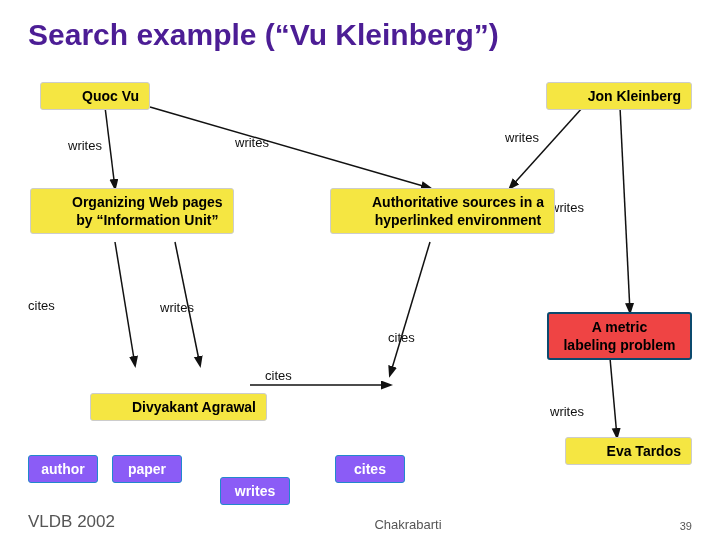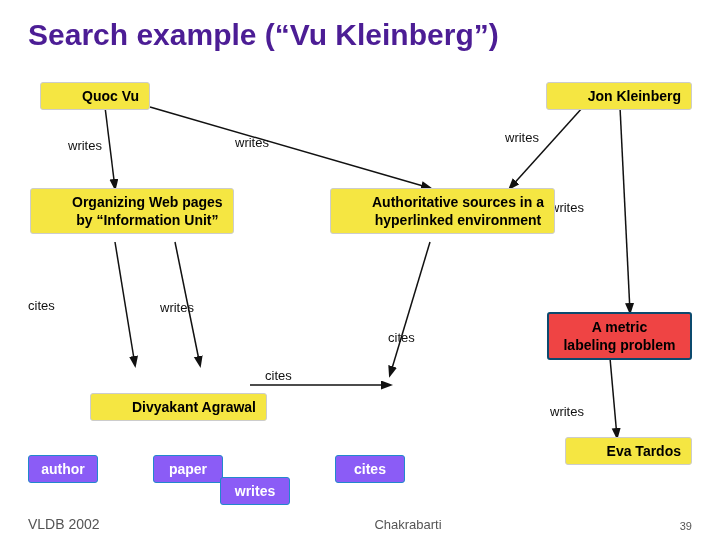--- a/index.html
+++ b/index.html
@@ -70,21 +70,21 @@
       font-size: 13px;
       color: #111;
       font-weight: normal;
     }
 
     
     .footer {
       position: absolute;
       bottom: 8px;
       left: 28px;
-      font-size: 14px;
+      font-size: 17px;
       color: #555;
     }
     .footer-right {
       position: absolute;
       bottom: 8px;
       right: 28px;
       font-size: 11px;
       color: #555;
     }
     .footer-center {
@@ -163,21 +163,21 @@
   <div class="node node-cyan" style="right:28px; top:312px; min-width:145px; text-align:center;">
     A metric<br>labeling problem
   </div>
 
   <div class="edge-label" style="left:550px; top:404px;">writes</div>
 
   <div class="node node-yellow" style="right:28px; top:437px; min-width:110px;text-align:center;">Eva Tardos</div>
 
   <div class="node node-blue" style="left:28px; top:455px; min-width:70px; text-align:center;">author</div>
 
-  <div class="node node-blue" style="left:112px; top:455px; min-width:70px; text-align:center;margin-left:41px;">paper</div>
+  <div class="node node-blue" style="left:112px; top:455px; min-width:70px; text-align:center;">paper</div>
 
   <div class="node node-blue" style="left:220px; top:477px; min-width:70px; text-align:center;">writes</div>
 
   <div class="node node-blue" style="left:335px; top:455px; min-width:70px; text-align:center;">cites</div>
 
   <div class="footer">VLDB 2002</div>
   <div class="footer-center">Chakrabarti</div>
   <div class="footer-right">39</div>
 </div>
 

